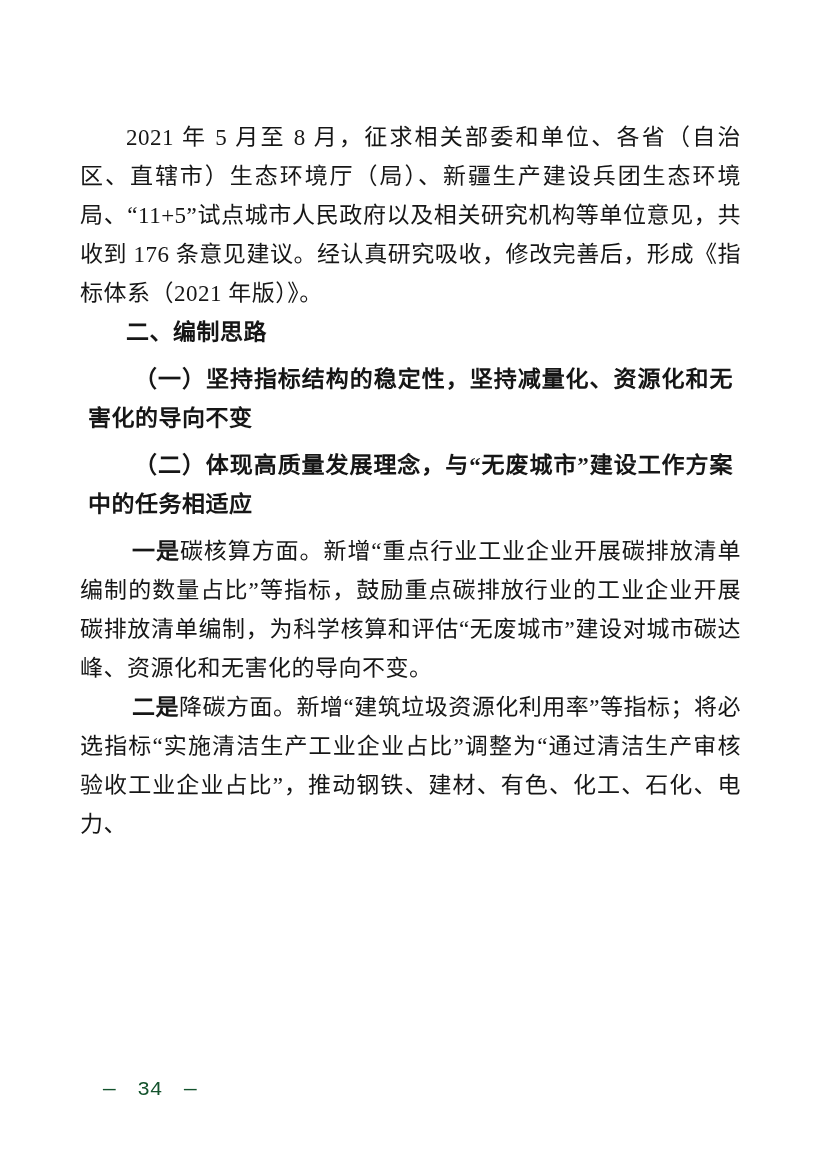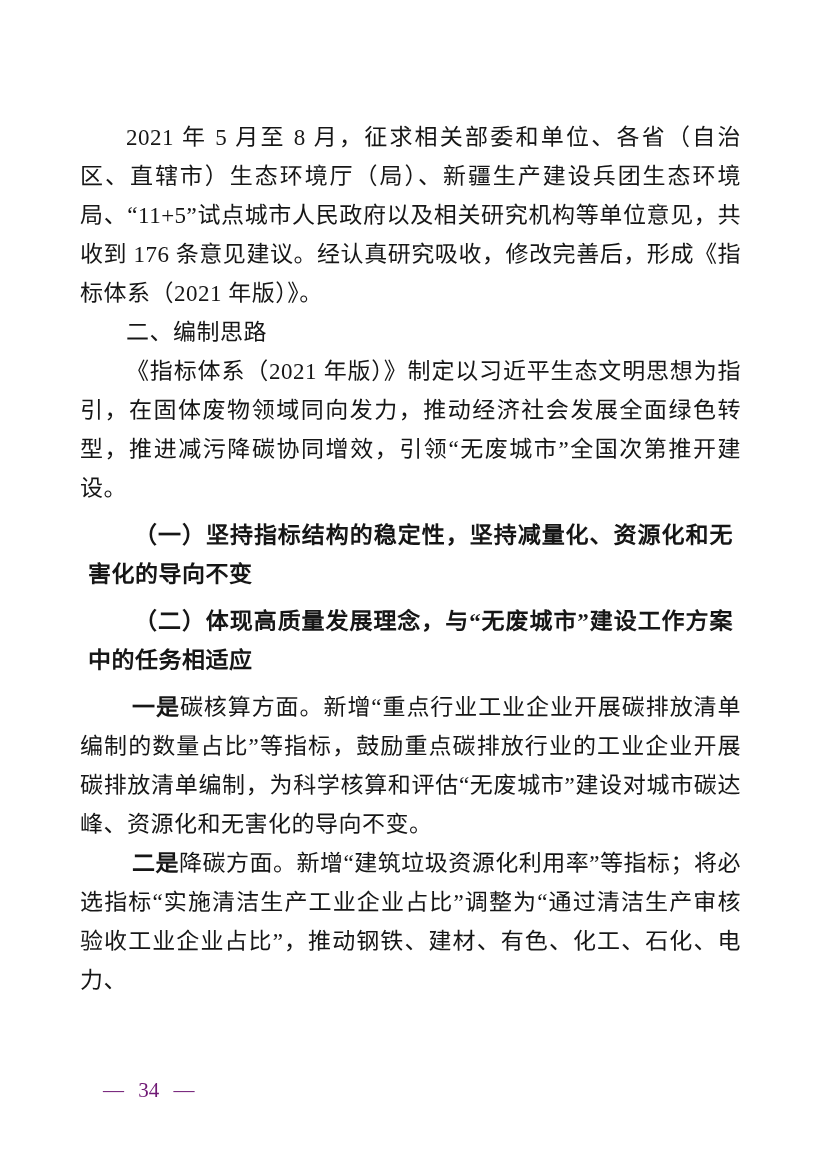--- a/index.html
+++ b/index.html
@@ -30,21 +30,21 @@
     text-indent: 2em;
     font-family: "Liberation Serif", "DejaVu Serif", serif;
     font-weight: 400;
   }
   .heading-1 {
     margin: 0;
     text-indent: 2em;
     font-size: 23px;
     line-height: 39px;
     font-family: "Liberation Sans", "DejaVu Sans", sans-serif;
-    font-weight: 400;
+    font-weight: 700;
     text-align: left;
   }
   .heading-2 {
     margin: 8px;
     text-indent: 2em;
     font-size: 23px;
     line-height: 39px;
     font-family: "Liberation Serif", "DejaVu Serif", serif;
     font-weight: 700;
     text-align: justify;
@@ -53,36 +53,35 @@
     font-weight: 700;
     font-family: "Liberation Sans", "DejaVu Sans", sans-serif;
     margin-left: 6px;
   }
   .footer {
     position: absolute;
     left: 103px;
     top: 1076px;
     font-size: 21px;
     line-height: 28px;
-    font-family: Liberation Serif, serif;
-    color: #701a75;
+    font-family: Liberation Mono, monospace;
+    color: #14532d;
     word-spacing: 9px;
   }
 </style>
 </head>
 <body>
 
 <div class="page">
   <div class="content">
 
     <p class="para">2021 年 5 月至 8 月，征求相关部委和单位、各省（自治区、直辖市）生态环境厅（局）、新疆生产建设兵团生态环境局、“11+5”试点城市人民政府以及相关研究机构等单位意见，共收到 176 条意见建议。经认真研究吸收，修改完善后，形成《指标体系（2021 年版）》。</p>
 
     <h2 class="heading-1">二、编制思路</h2>
 
-    <p class="para">《指标体系（2021 年版）》制定以习近平生态文明思想为指引，在固体废物领域同向发力，推动经济社会发展全面绿色转型，推进减污降碳协同增效，引领“无废城市”全国次第推开建设。</p>
 
     <h3 class="heading-2">（一）坚持指标结构的稳定性，坚持减量化、资源化和无害化的导向不变</h3>
 
 
     <h3 class="heading-2">（二）体现高质量发展理念，与“无废城市”建设工作方案中的任务相适应</h3>
 
     <p class="para">
       <strong class="lead-bold">一是</strong><span>碳核算方面。新增“重点行业工业企业开展碳排放清单编制的数量占比”等指标，鼓励重点碳排放行业的工业企业开展碳排放清单编制，为科学核算和评估“无废城市”建设对城市碳达峰、资源化和无害化的导向不变。</span>
     </p>
 

